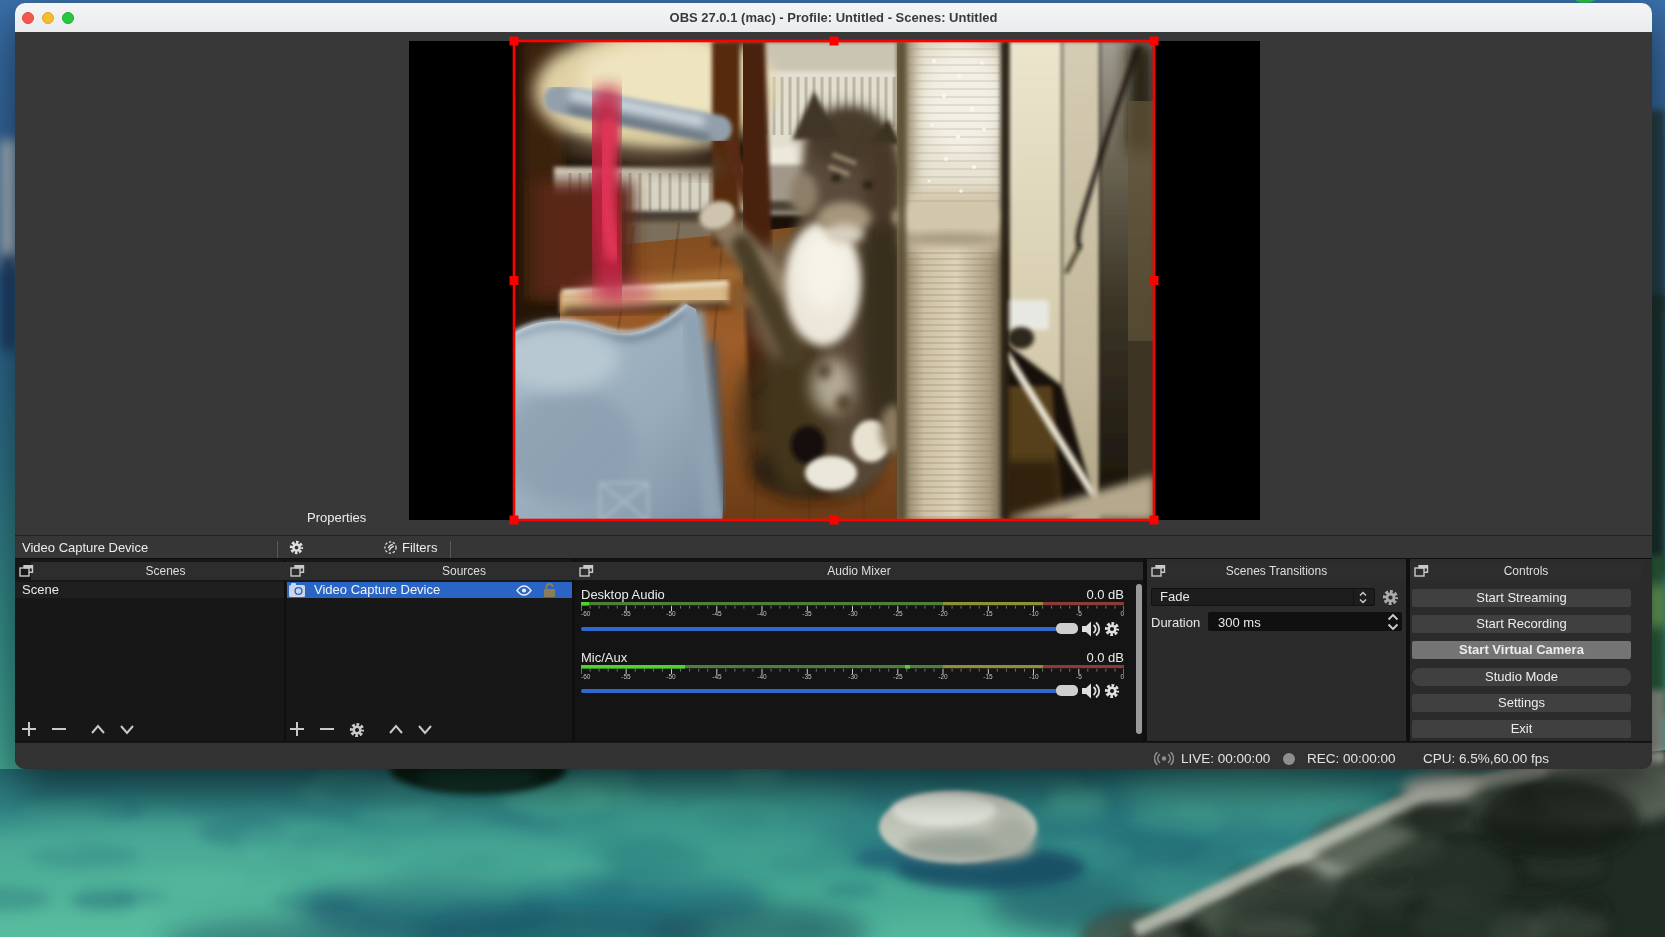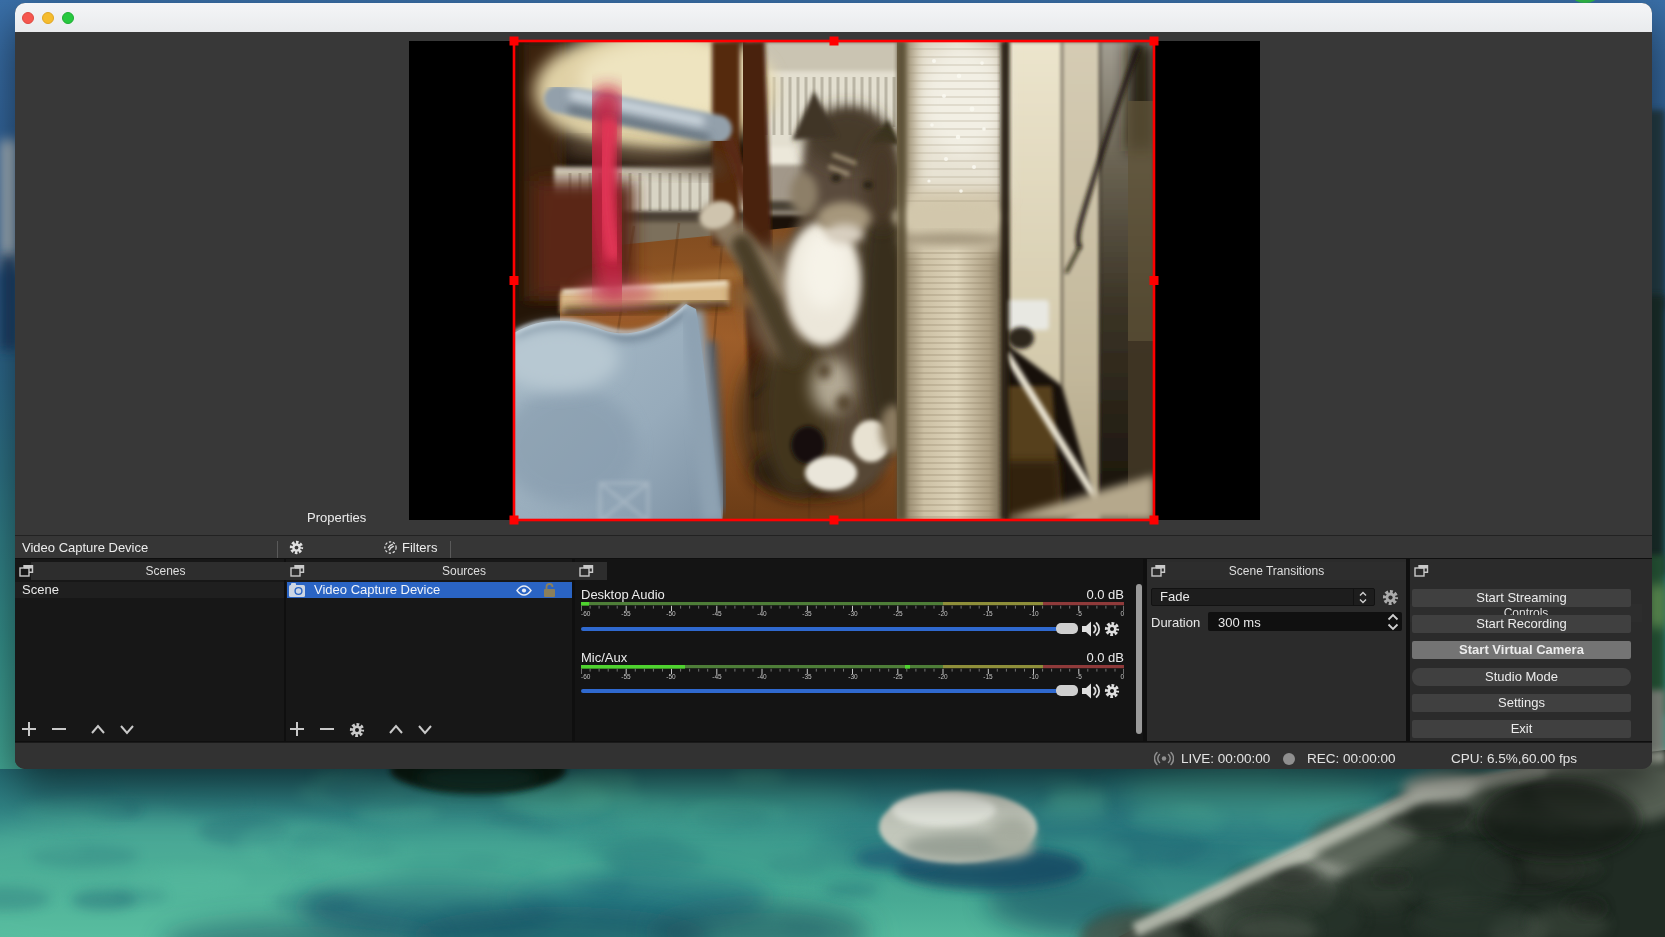--- a/index.html
+++ b/index.html
@@ -225,20 +225,21 @@
 <path d="M1007,843 h258" stroke="#d8f4e4" stroke-width="1.6" opacity="0.18" filter="url(#b2)"></path>
 <path d="M728,811 h254" stroke="#d8f4e4" stroke-width="1.6" opacity="0.10" filter="url(#b2)"></path>
 <ellipse cx="1585" cy="-5" rx="13" ry="8" fill="#32bf4a"></ellipse>
 </svg>
 <div id="win">
 
 <div class="abs" style="left:0;top:0;width:1637px;height:29px;background:linear-gradient(#f4f5f7,#e9ebed);"></div>
 <div class="abs" style="left:7px;top:8.5px;width:12px;height:12px;border-radius:6px;background:#f5574f;border:.5px solid #dd4940;box-sizing:border-box;"></div>
 <div class="abs" style="left:27px;top:8.5px;width:12px;height:12px;border-radius:6px;background:#f5bc2e;border:.5px solid #dfa623;box-sizing:border-box;"></div>
 <div class="abs" style="left:46.7px;top:8.5px;width:12px;height:12px;border-radius:6px;background:#27c83f;border:.5px solid #1fad33;box-sizing:border-box;"></div>
+<div class="abs" style="left:0;top:0;width:1637px;height:29px;line-height:29px;text-align:center;font-size:13px;font-weight:bold;color:#3a3a3a;">OBS 27.0.1 (mac) - Profile: Untitled - Scenes: Untitled</div>
 
 <div class="abs" style="left:394px;top:38px;width:851px;height:479px;background:#000;"></div>
 <svg class="abs" style="left:499px;top:38px;overflow:visible" width="640" height="479" viewBox="0 0 640 479">
 <defs>
 <filter id="v2" x="-40%" y="-40%" width="180%" height="180%">
           <feGaussianBlur stdDeviation="2"></feGaussianBlur>
         </filter>
 <filter id="v4" x="-40%" y="-40%" width="180%" height="180%">
           <feGaussianBlur stdDeviation="4"></feGaussianBlur>
         </filter>
@@ -443,22 +444,23 @@
 <div class="abs" style="left:387px;top:533px;height:23px;line-height:23px;font-size:13px;color:#ececec;">Filters</div>
 
 <div class="abs" style="left:0;top:555px;width:1637px;height:184px;background:#0f0f0f;"></div>
 <div class="abs" style="left:0;top:556px;width:269px;height:182px;background:#171717;"></div>
 <div class="abs" style="left:271px;top:556px;width:286px;height:182px;background:#171717;"></div>
 <div class="abs" style="left:560px;top:556px;width:568px;height:182px;background:#141414;"></div>
 <div class="abs" style="left:1132px;top:556px;width:259px;height:182px;background:#2b2b2b;"></div>
 <div class="abs" style="left:1395px;top:556px;width:242px;height:182px;background:#2b2b2b;"></div>
 <div class="ph" style="left:16px;top:559px;width:269px;">Scenes</div>
 <div class="ph" style="left:271px;top:559px;width:286px;padding-left:35px;">Sources</div>
-<div class="ph" style="left:1132px;top:559px;width:259px;">Scene Transitions</div>
-<div class="ph" style="left:1395px;top:559px;width:232px;margin-top:42px;">Controls</div>
+<div class="ph" style="left:560px;top:559px;width:568px;">Audio Mixer</div>
+<div class="ph" style="left:1132px;top:559px;width:259px;">Scenes Transitions</div>
+<div class="ph" style="left:1395px;top:559px;width:232px;">Controls</div>
 
 <div class="abs" style="left:0;top:579px;width:269px;height:16px;background:#1f1f1f;"></div>
 <div class="abs" style="left:7px;top:579px;height:16px;line-height:16px;font-size:13px;color:#e8e8e8;">Scene</div>
 
 <div class="abs" style="left:272px;top:579px;width:285px;height:16px;background:#2a64c4;"></div>
 <svg class="abs" style="left:274px;top:580px" width="16" height="14" viewBox="0 0 16 14">
       <rect x="0" y="2" width="16" height="12" rx="1.5" fill="#cdd6e4"></rect>
       <rect x="2" y="0" width="5" height="3" rx="1" fill="#cdd6e4"></rect>
       <circle cx="9.5" cy="8" r="3.4" fill="none" stroke="#2a64c4" stroke-width="1.4"></circle>
     </svg>
@@ -620,14 +622,14 @@
 <div class="btn" style="top:690.5px;background:#404040;">Settings</div>
 <div class="btn" style="top:716.5px;background:#404040;">Exit</div>
 <div class="abs" style="left:0;top:739px;width:1637px;height:27px;background:#323232;border-top:1px solid #1a1a1a;box-sizing:border-box;"></div>
 <svg class="abs" style="left:1139px;top:748px" width="20" height="15" viewBox="0 0 20 15">
       <circle cx="10" cy="7.5" r="2.2" fill="#8f8f8f"></circle>
       <path d="M5.5 3.5 a5.5 5.5 0 0 0 0 8 M3 1.5 a8.5 8.5 0 0 0 0 12 M14.5 3.5 a5.5 5.5 0 0 1 0 8 M17 1.5 a8.5 8.5 0 0 1 0 12" stroke="#8f8f8f" stroke-width="1.5" fill="none" stroke-linecap="round"></path>
     </svg>
 <div class="abs" style="left:1166px;top:748px;font-size:13.5px;color:#e2e2e2;">LIVE: 00:00:00</div>
 <div class="abs" style="left:1268px;top:750px;width:12px;height:12px;border-radius:6px;background:#8f8f8f;"></div>
 <div class="abs" style="left:1292px;top:748px;font-size:13.5px;color:#e2e2e2;">REC: 00:00:00</div>
-<div class="abs" style="left:1408px;top:748px;font-size:13.5px;color:#e2e2e2;margin-left:28px;">CPU: 6.5%,60.00 fps</div>
+<div class="abs" style="left:1408px;top:748px;font-size:13.5px;color:#e2e2e2;">CPU: 6.5%,60.00 fps</div>
 </div>
 
 </body></html>

